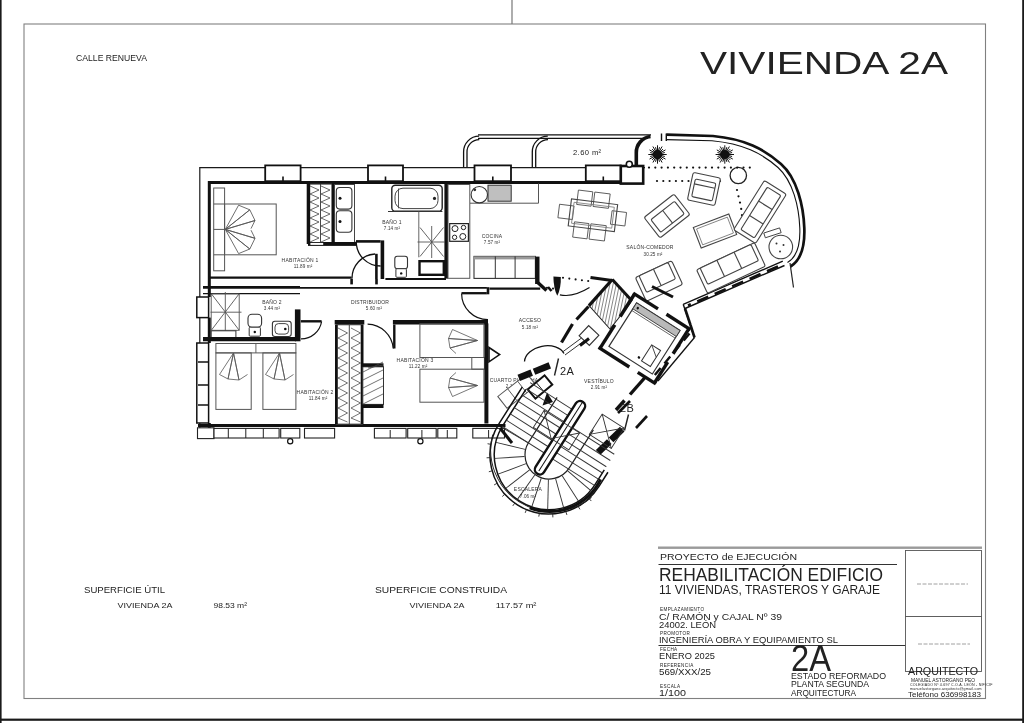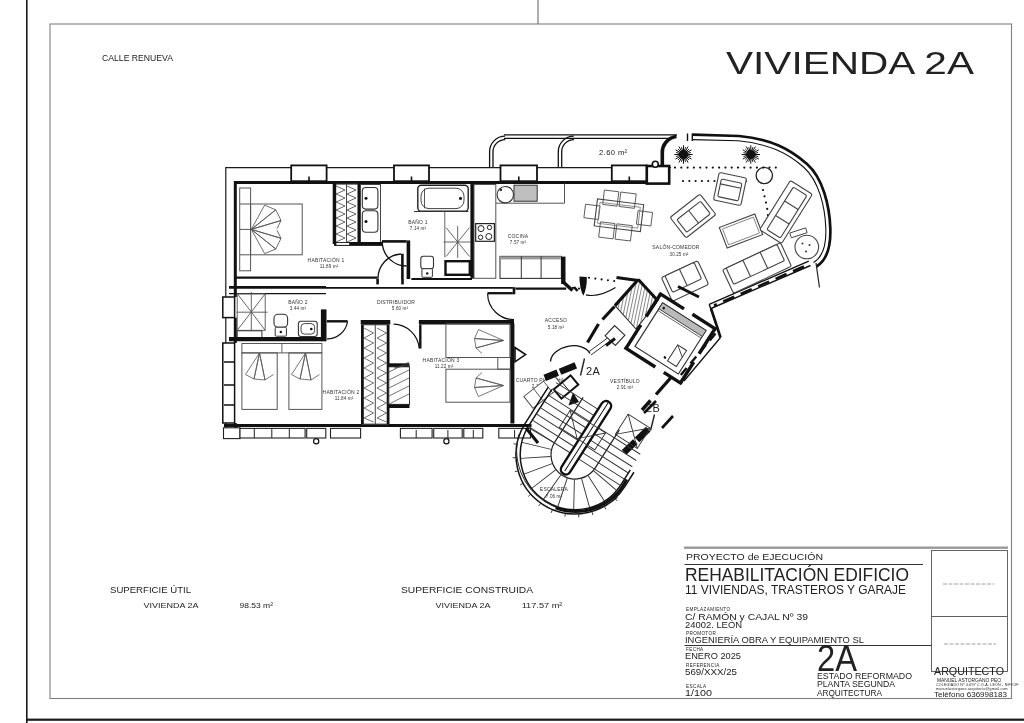--- a/index.html
+++ b/index.html
@@ -1,16 +1,16 @@
 <!DOCTYPE html>
 <html><head>
 <meta charset="utf-8">
 <style>
   html,body{margin:0;padding:0;background:#fff;}
-  .sheet{position:relative;width:912px;height:723px;font-family:"Liberation Sans",sans-serif;margin-left:26px;}
+  .sheet{position:relative;width:912px;height:723px;font-family:"Liberation Sans",sans-serif;}
   svg{position:absolute;top:0;left:0;}
   text{fill:#222;}
   .rl{font-size:5px;letter-spacing:.2px;fill:#333;}
   .rl2{font-size:4.6px;letter-spacing:.1px;fill:#333;}
 </style>
 </head>
 <body>
 <div class="sheet">
 <svg width="1024" height="723" viewBox="0 0 1024 723">
 

